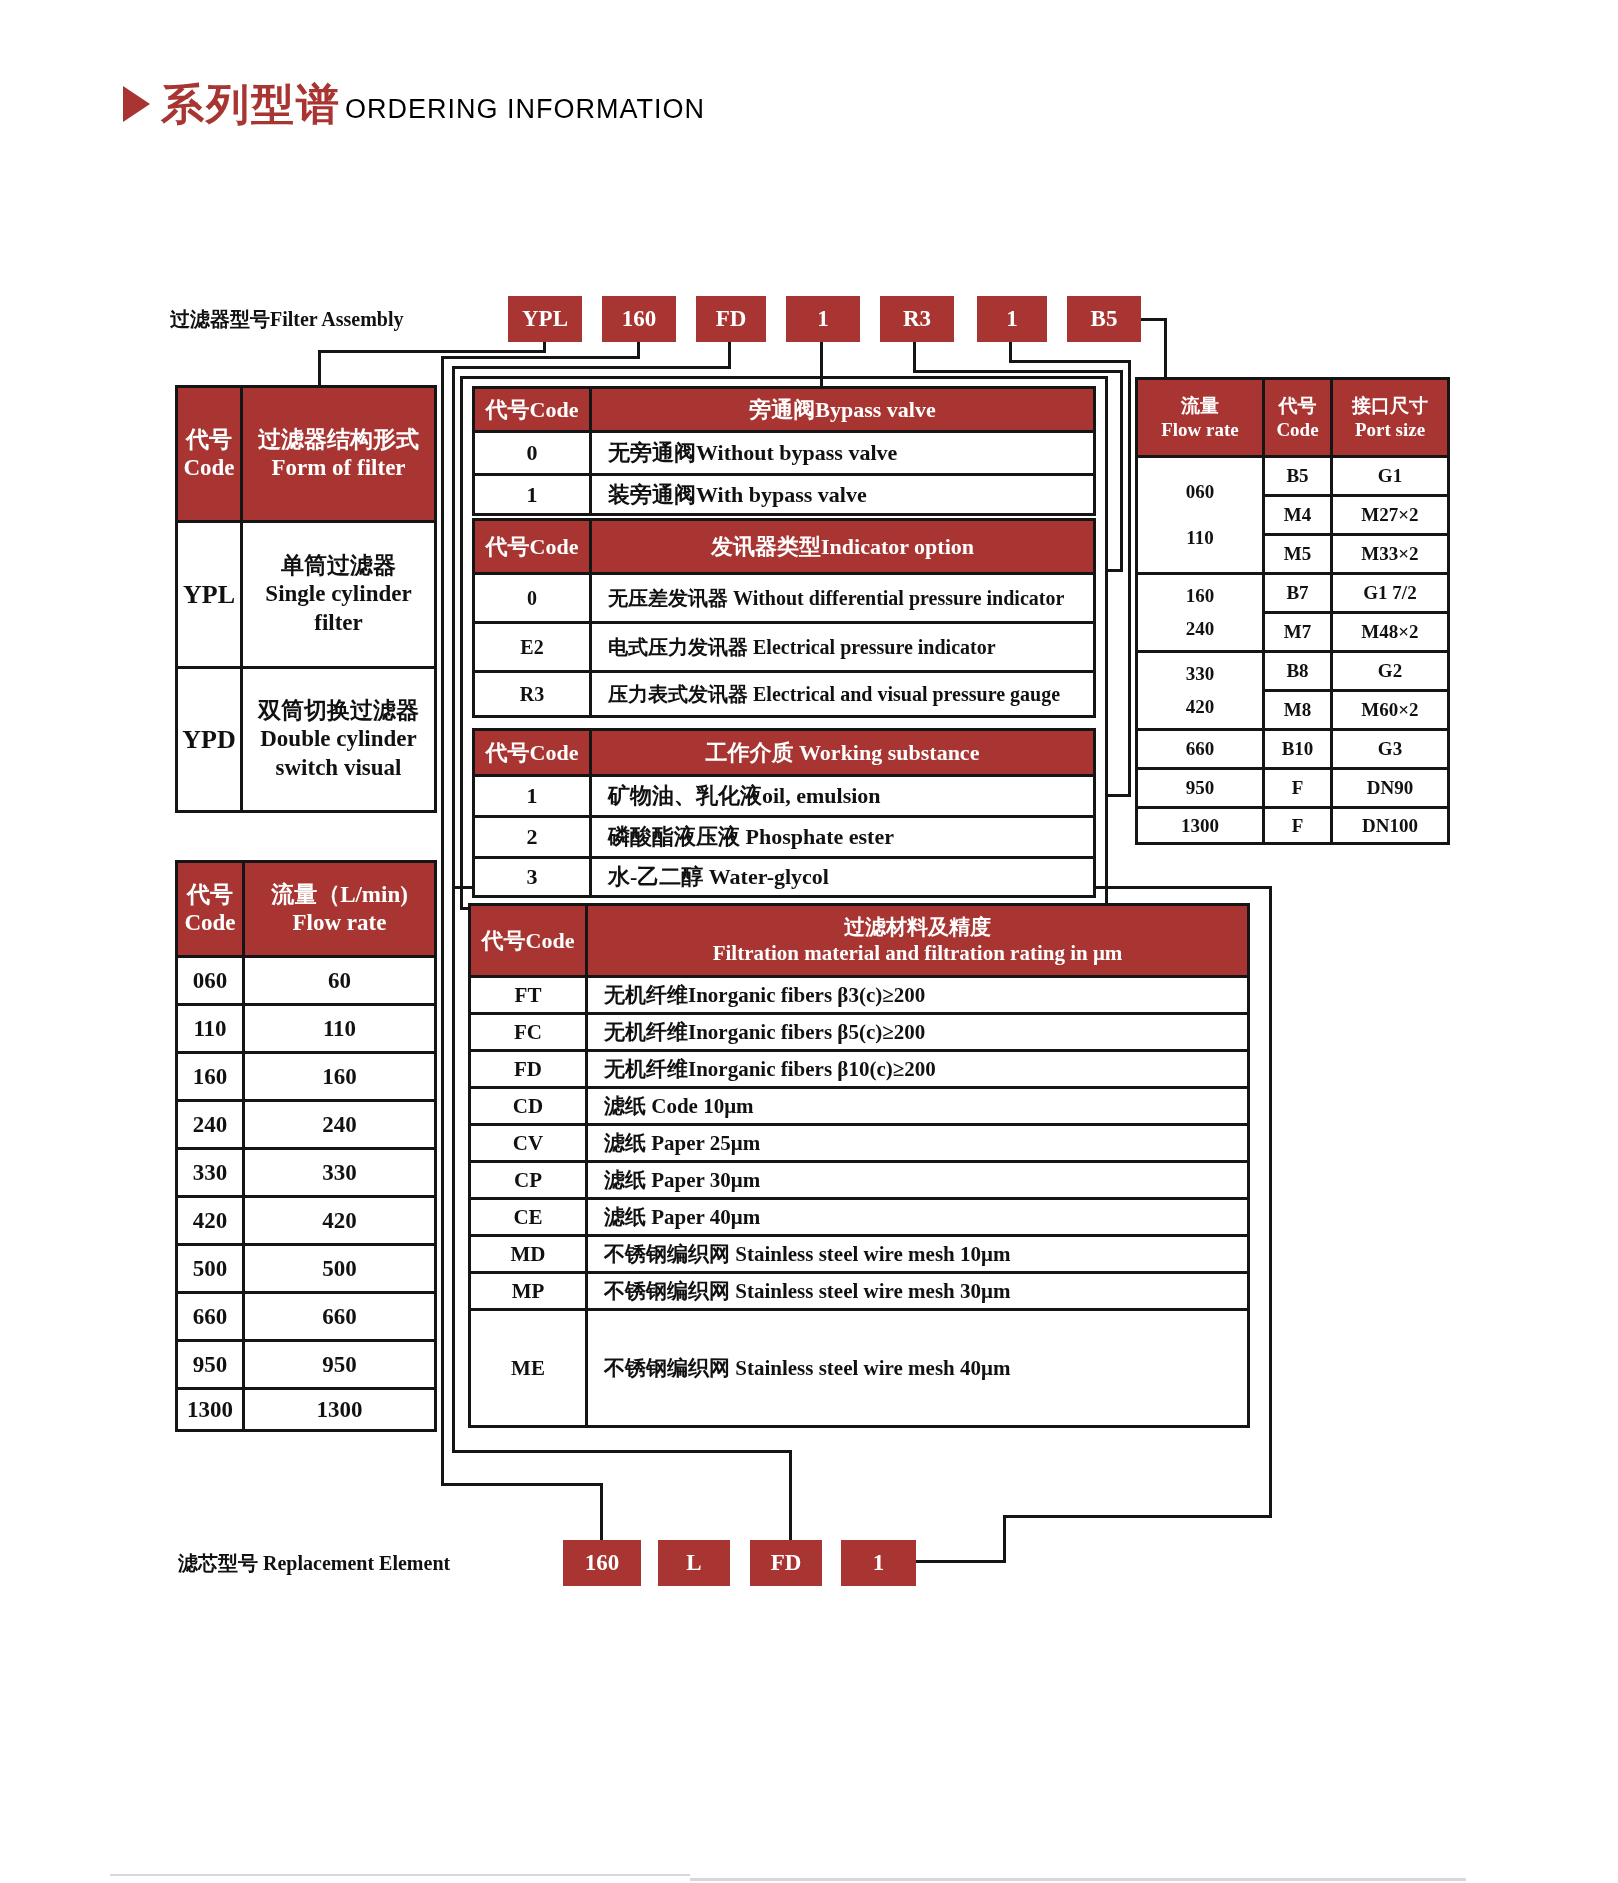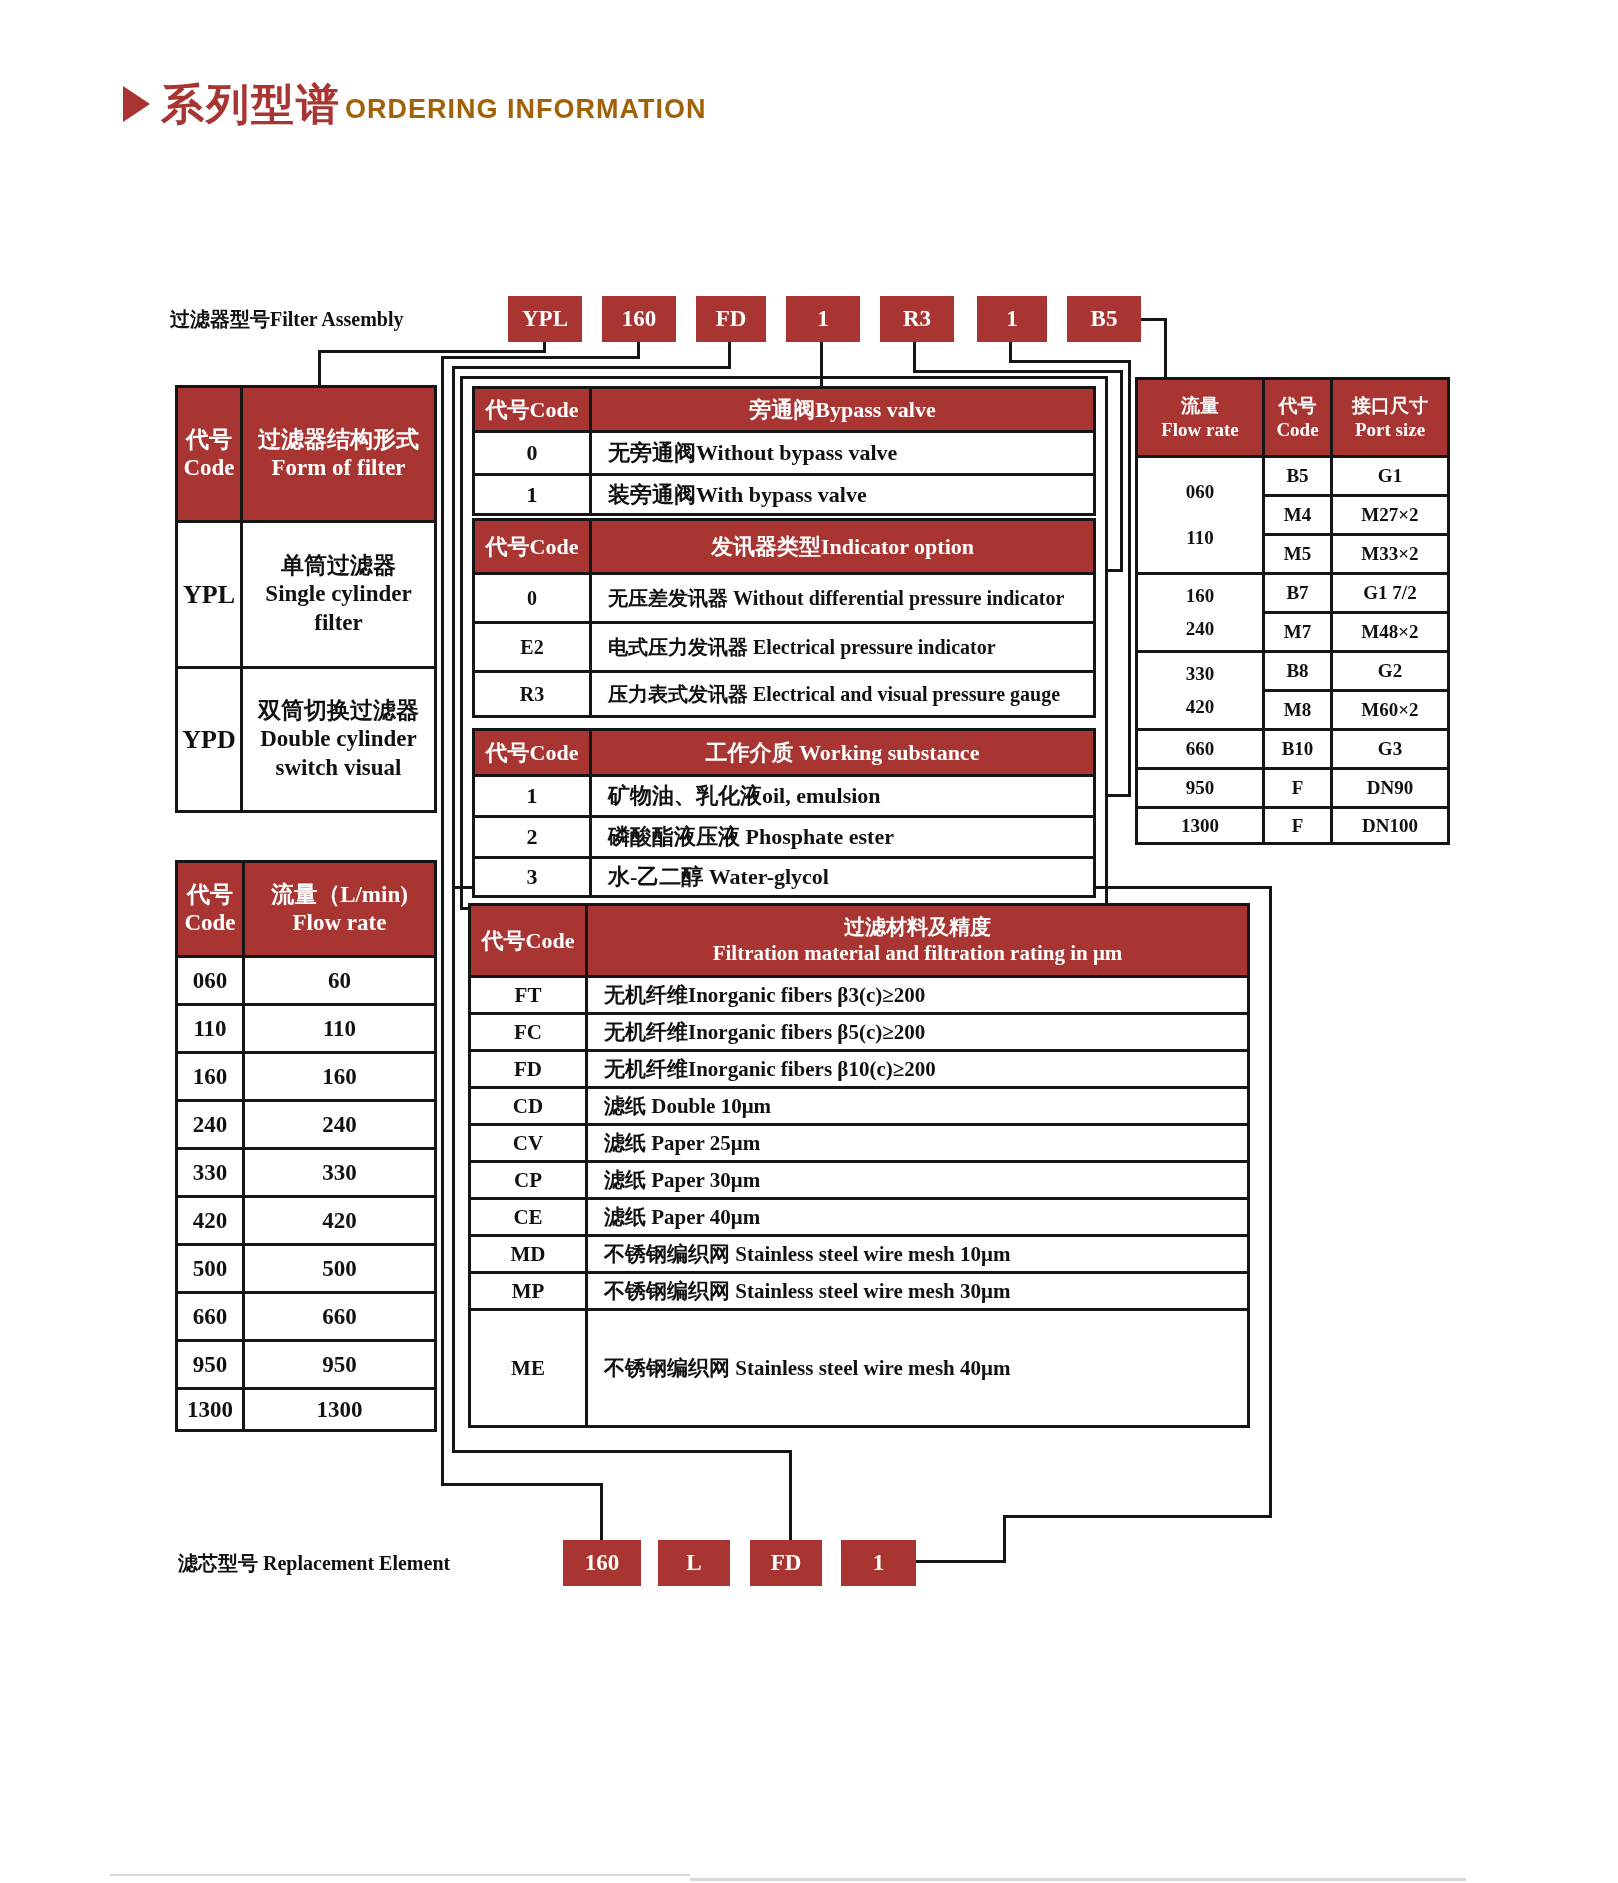--- a/index.html
+++ b/index.html
@@ -5,21 +5,21 @@
   html,body{margin:0;padding:0;background:#ffffff;}
   #page{position:relative;width:1466px;height:1883px;background:#ffffff;overflow:hidden;
         font-family:"Liberation Serif","DejaVu Serif",serif;color:#111;}
   .ln{position:absolute;background:#151515;}
   
   #title-arrow{position:absolute;left:123px;top:86px;width:0;height:0;
     border-left:27px solid #a83531;border-top:18px solid transparent;border-bottom:18px solid transparent;}
   #title-zh{position:absolute;left:161px;top:76px;font-family:"Liberation Sans","DejaVu Sans",sans-serif;
     font-weight:bold;font-size:43px;color:#a83531;letter-spacing:2px;}
   #title-en{position:absolute;left:345px;top:94px;font-family:"Liberation Sans","DejaVu Sans",sans-serif;
-    font-weight:bold;font-size:27px;color:#a16207;letter-spacing:1px;}
+    font-weight:normal;font-size:27px;color:#000000;letter-spacing:1px;}
   
   .codebox{position:absolute;top:296px;height:46px;background:#a83531;color:#fff;
     display:flex;align-items:center;justify-content:center;font-weight:bold;font-size:23px;}
   .repbox{position:absolute;top:1540px;height:46px;background:#a83531;color:#fff;
     display:flex;align-items:center;justify-content:center;font-weight:bold;font-size:23px;}
   .rowlabel{position:absolute;font-weight:bold;font-size:20px;white-space:nowrap;}
   
   table{border-collapse:collapse;table-layout:fixed;position:absolute;background:#fff;}
   td,th{border:3px solid #151515;padding:0;font-weight:bold;text-align:center;vertical-align:middle;}
   th{background:#a83531;color:#ffffff;font-weight:bold;}
@@ -359,21 +359,21 @@
     <tr style="height:37px;">
           <td>FC</td>
           <td class="desc">无机纤维Inorganic fibers β5(c)≥200</td>
         </tr>
     <tr style="height:37px;">
           <td>FD</td>
           <td class="desc">无机纤维Inorganic fibers β10(c)≥200</td>
         </tr>
     <tr style="height:37px;">
           <td>CD</td>
-          <td class="desc">滤纸 Double 10μm</td>
+          <td class="desc">滤纸 Code 10μm</td>
         </tr>
     <tr style="height:37px;">
           <td>CV</td>
           <td class="desc">滤纸 Paper 25μm</td>
         </tr>
     <tr style="height:37px;">
           <td>CP</td>
           <td class="desc">滤纸 Paper 30μm</td>
         </tr>
     <tr style="height:37px;">

